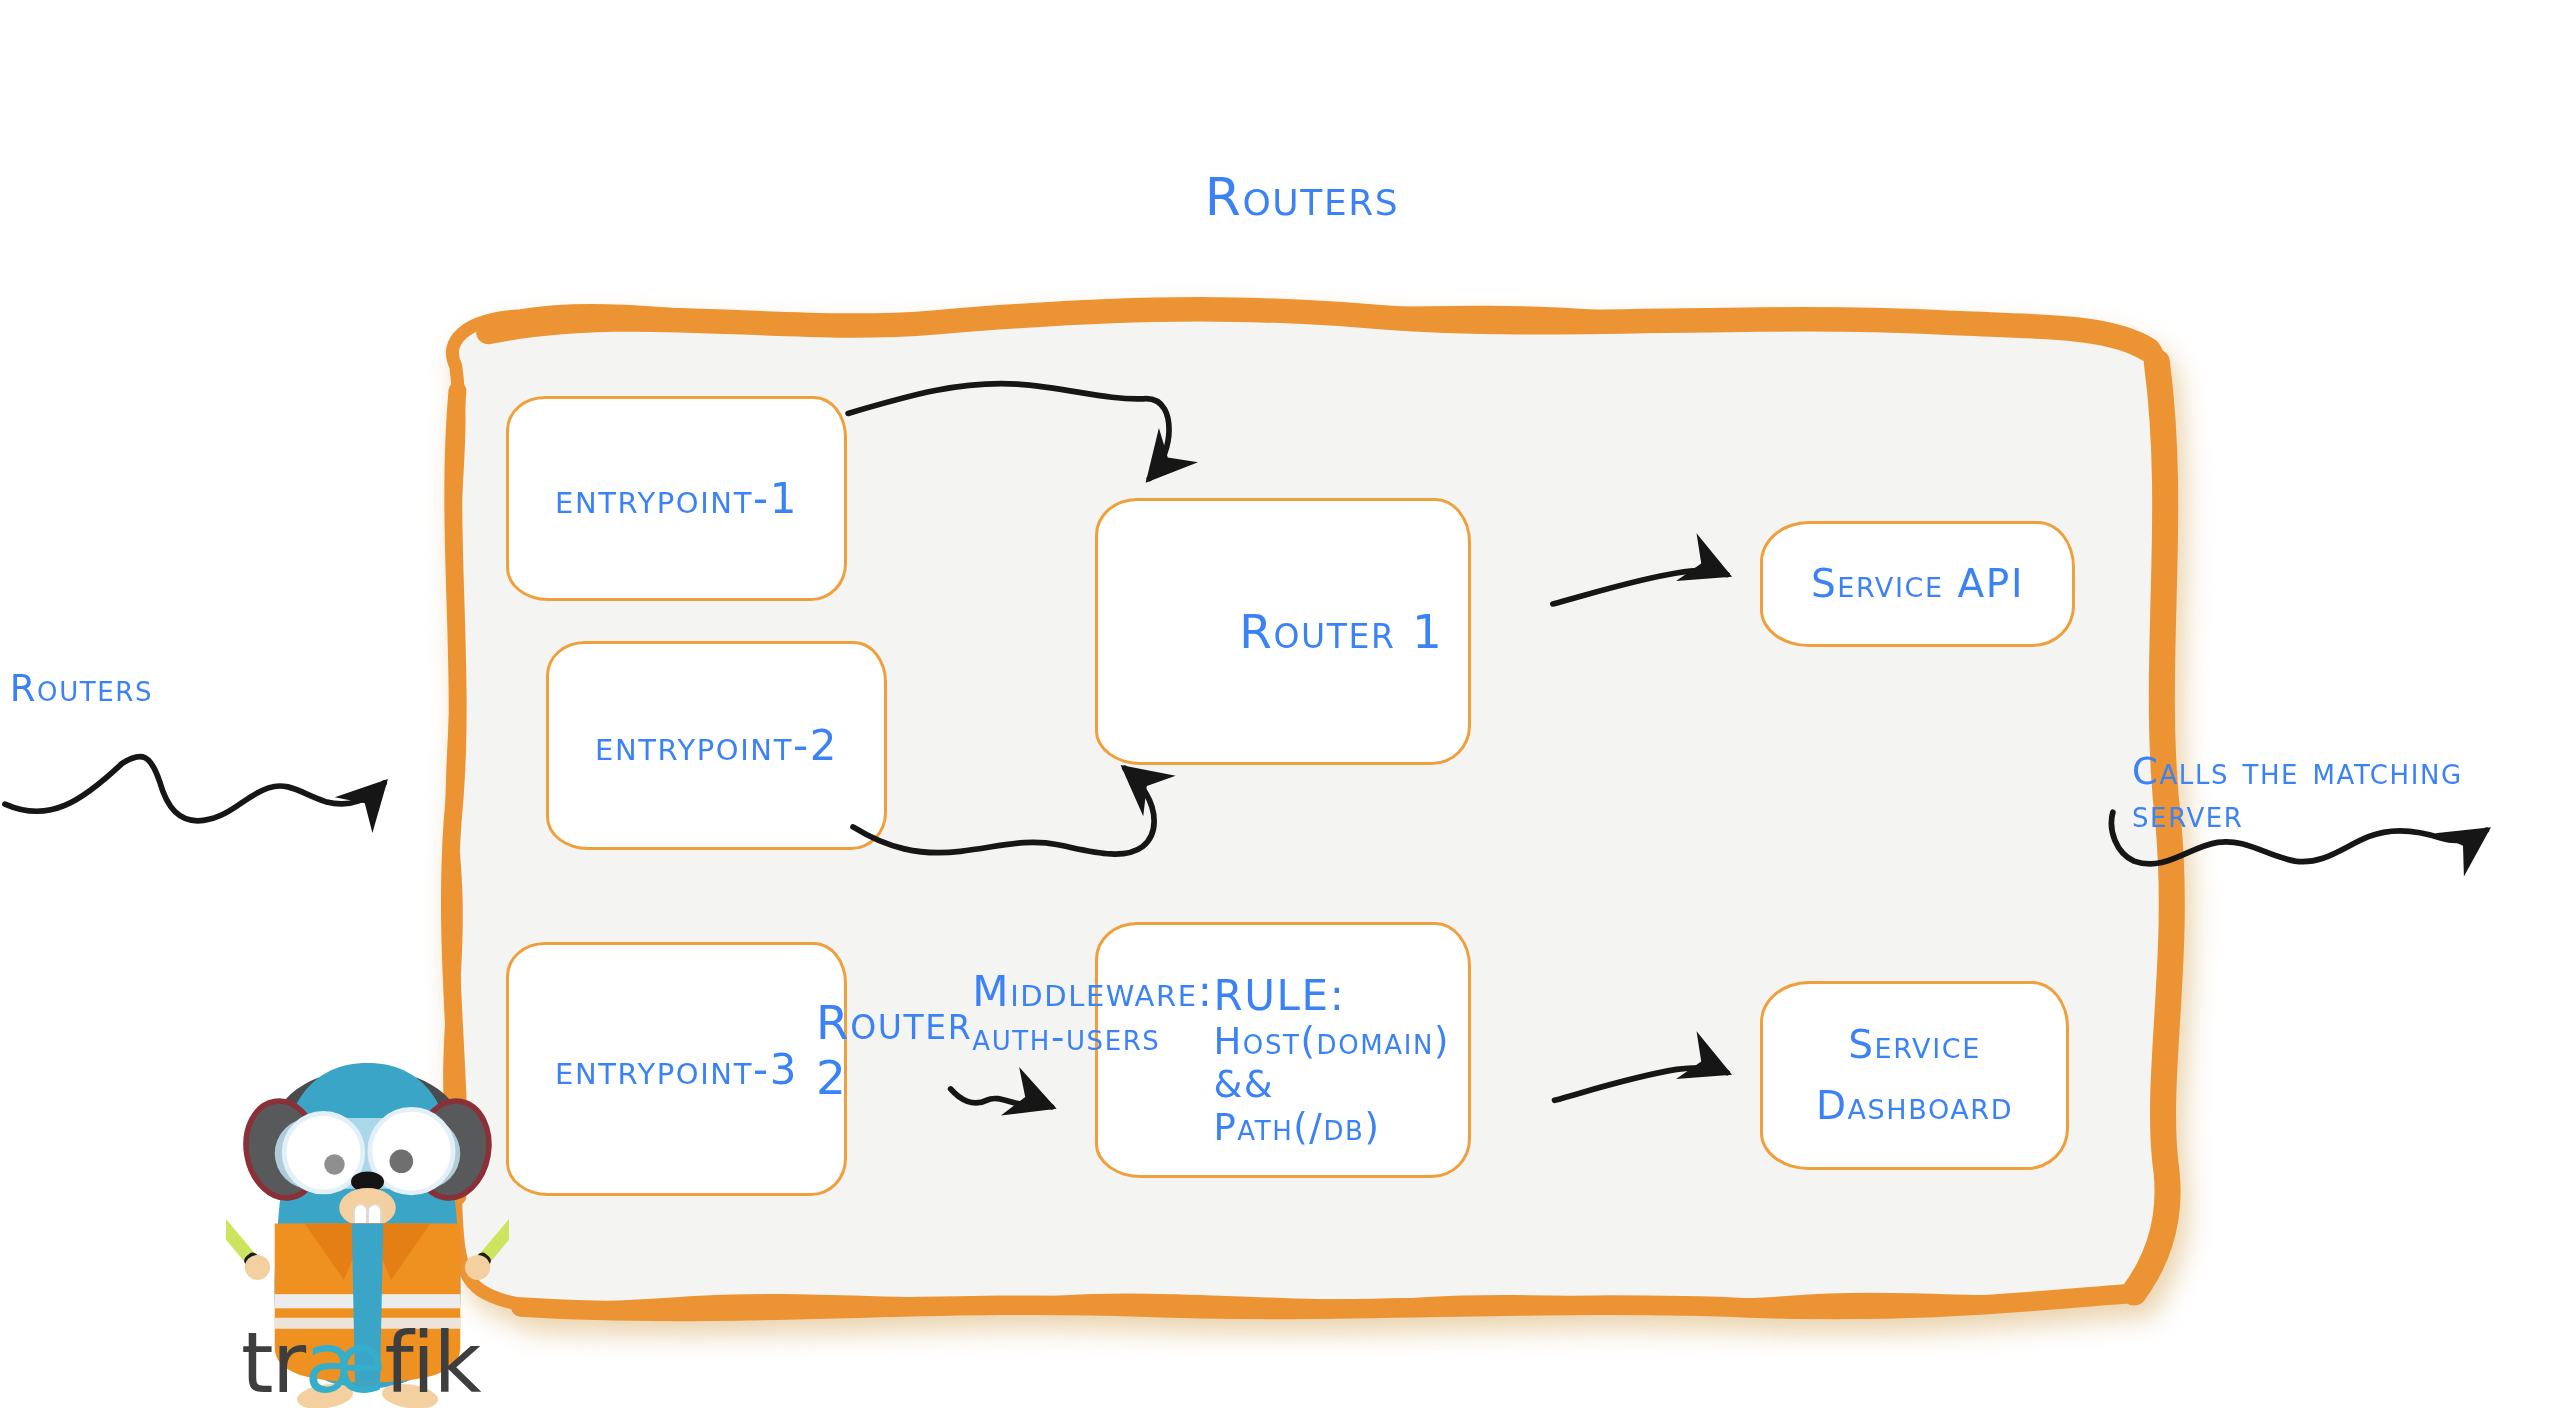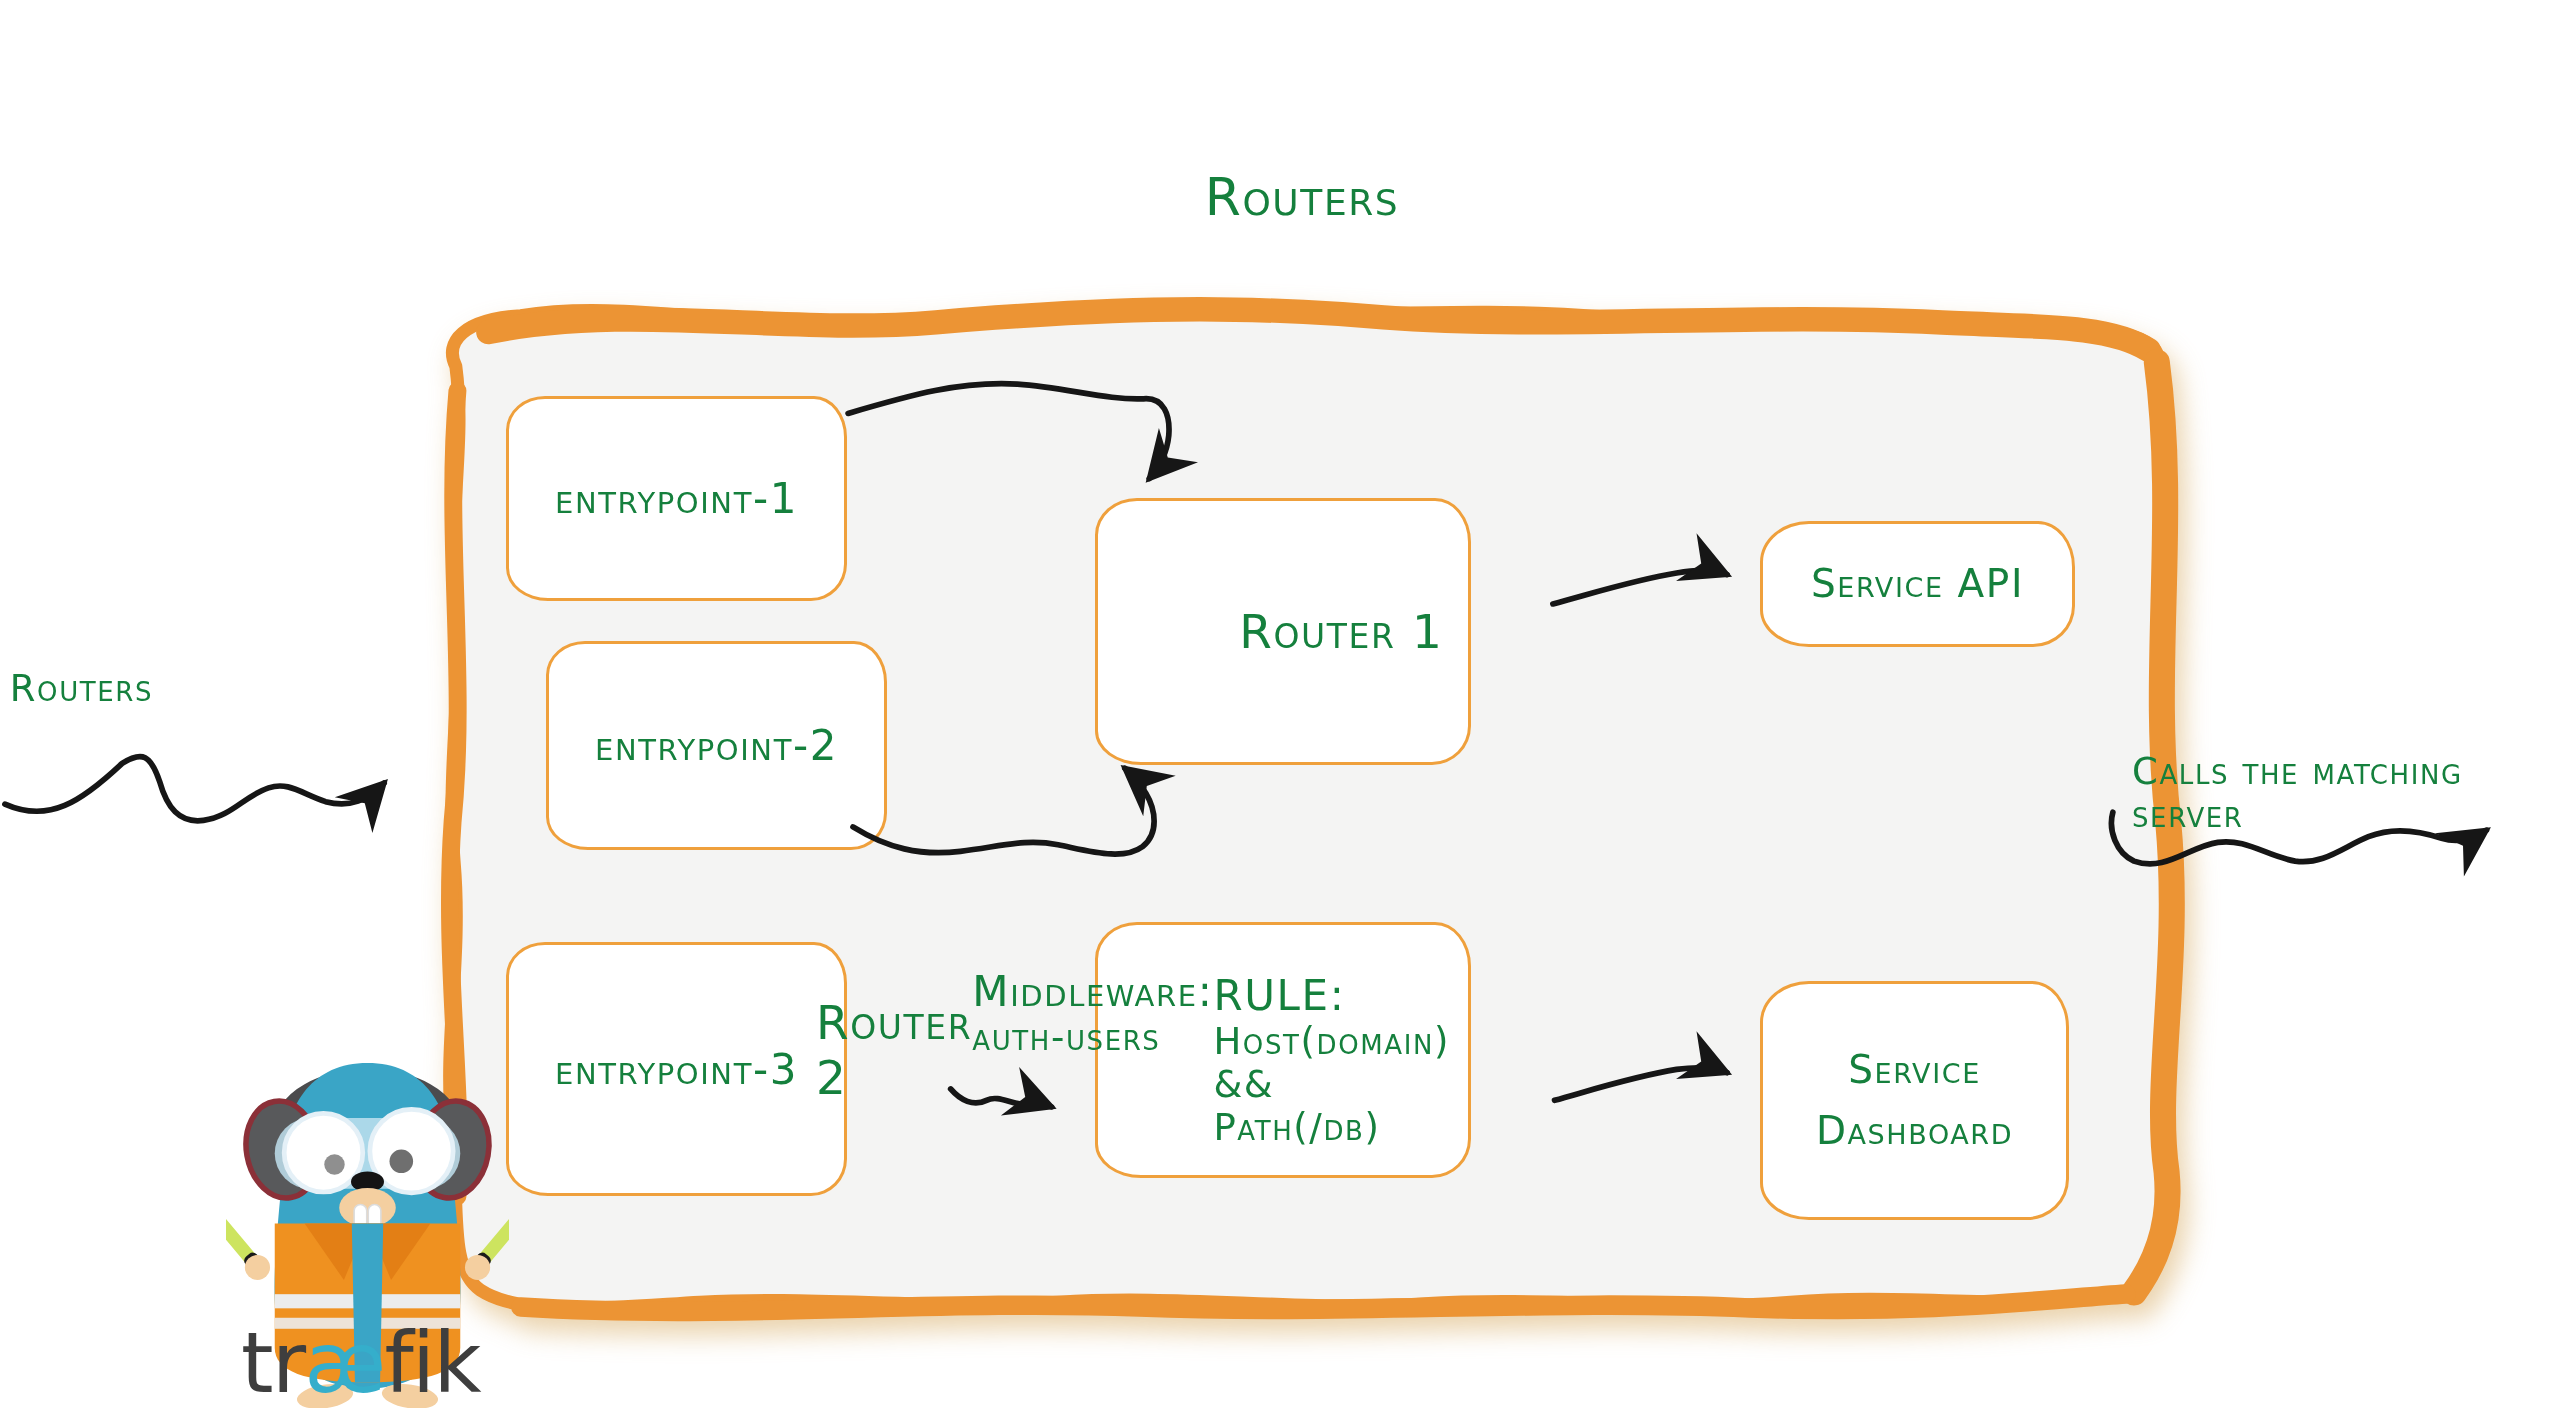--- a/index.html
+++ b/index.html
@@ -6,21 +6,21 @@
   body{
     width:2576px;height:1408px;position:relative;overflow:hidden;
     background:#ffffff;
     font-family:"DejaVu Sans", sans-serif;
     color:#1b1b1b;
   }
   .abs{position:absolute;}
   .hand{
     font-variant:small-caps;
     letter-spacing:1.6px;
-    color:#15803d;
+    color:#3b82f6;
   }
   
   #blob-svg{left:0;top:0;width:2576px;height:1408px;z-index:1;
     filter:drop-shadow(8.1px 14.7px 13px rgba(205,150,60,.42));}
   
   .node{
     position:absolute;z-index:3;
     background:#ffffff;
     border:3.3px solid #efa03c;
     display:flex;align-items:center;justify-content:center;
@@ -113,21 +113,21 @@
   </div>
   <div class="rline" style="margin-top:14.7px;">
     <span class="rlbl">RULE:</span>
     <span>Host(domain) &amp;&amp; Path(/db)</span>
   </div>
 </div>
 
 <div class="node service hand" style="top:521px;height:120px;">
   <span>Service API</span>
 </div>
-<div class="node service hand" style="top:981px;height:239px;padding:8px 33px;box-sizing:border-box;">
+<div class="node service hand" style="top:981px;height:189px;padding:8px 33px;box-sizing:border-box;">
   <span>Service Dashboard</span>
 </div>
 
 <svg id="arrows-svg" class="abs" viewBox="0 0 3165 1730">
   <defs>
     <marker id="dart" viewBox="0 0 10 10" refX="8.6" refY="5" markerWidth="9.5" markerHeight="9.5" orient="auto-start-reverse">
       <path d="M0.4,0.2 L9.6,5 L0.4,9.8 L3.4,5 Z" fill="#161616"></path>
     </marker>
   </defs>
   <path class="ln" marker-end="url(#dart)" d="M6,988 C60,1012 100,985 150,938 C175,922 185,928 196,960

